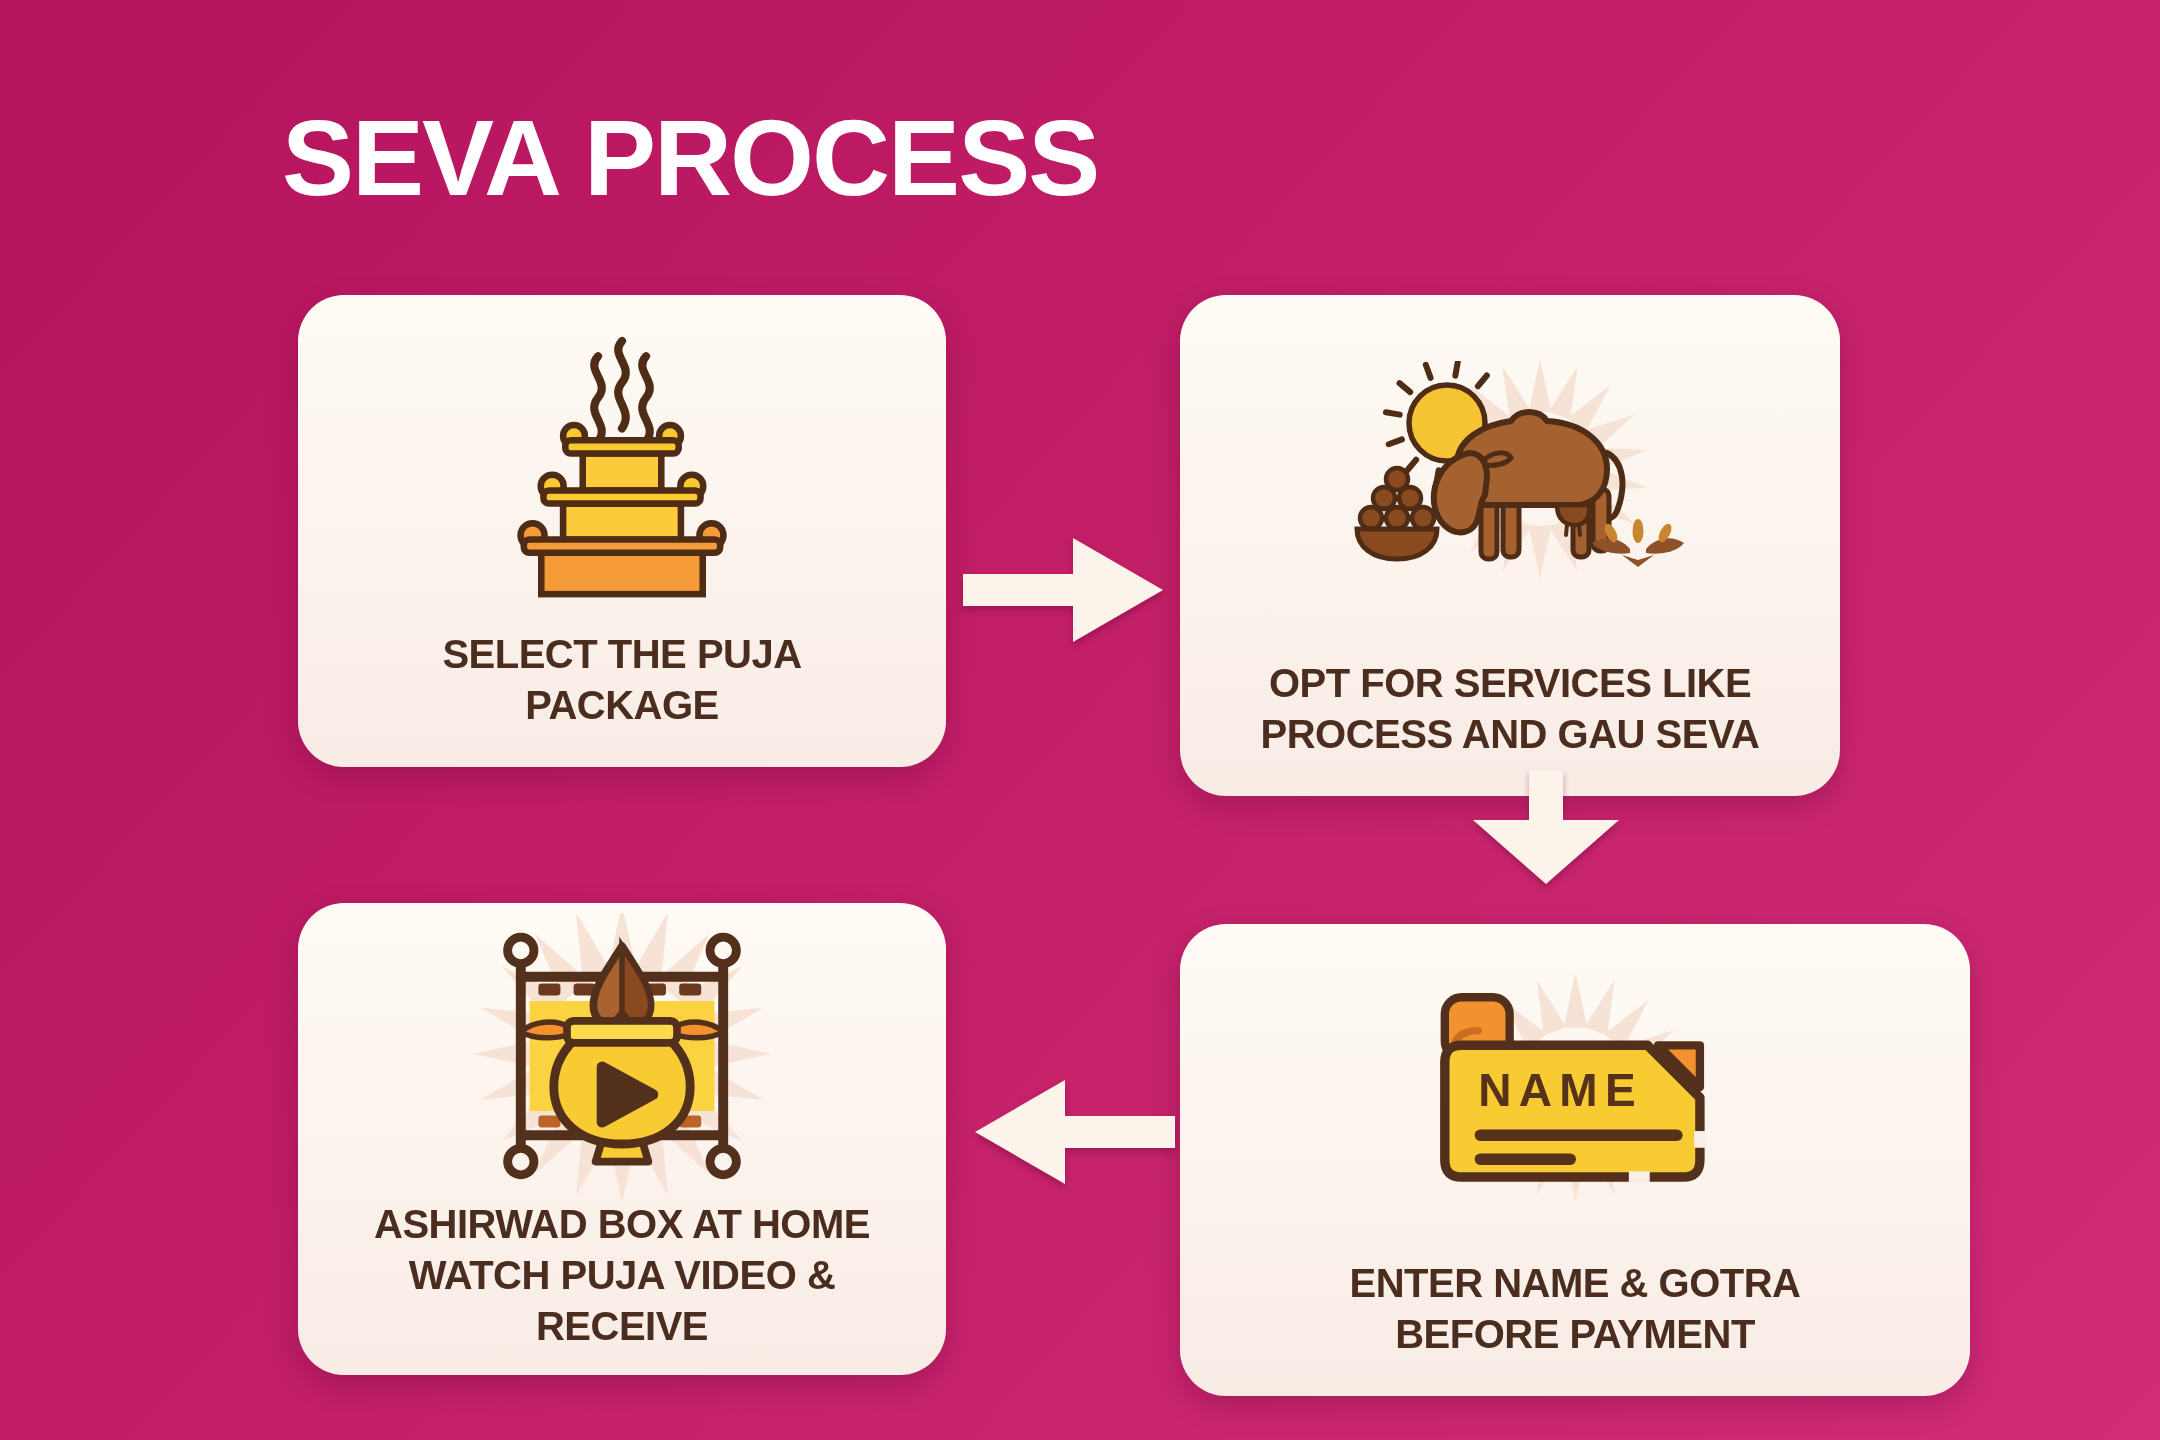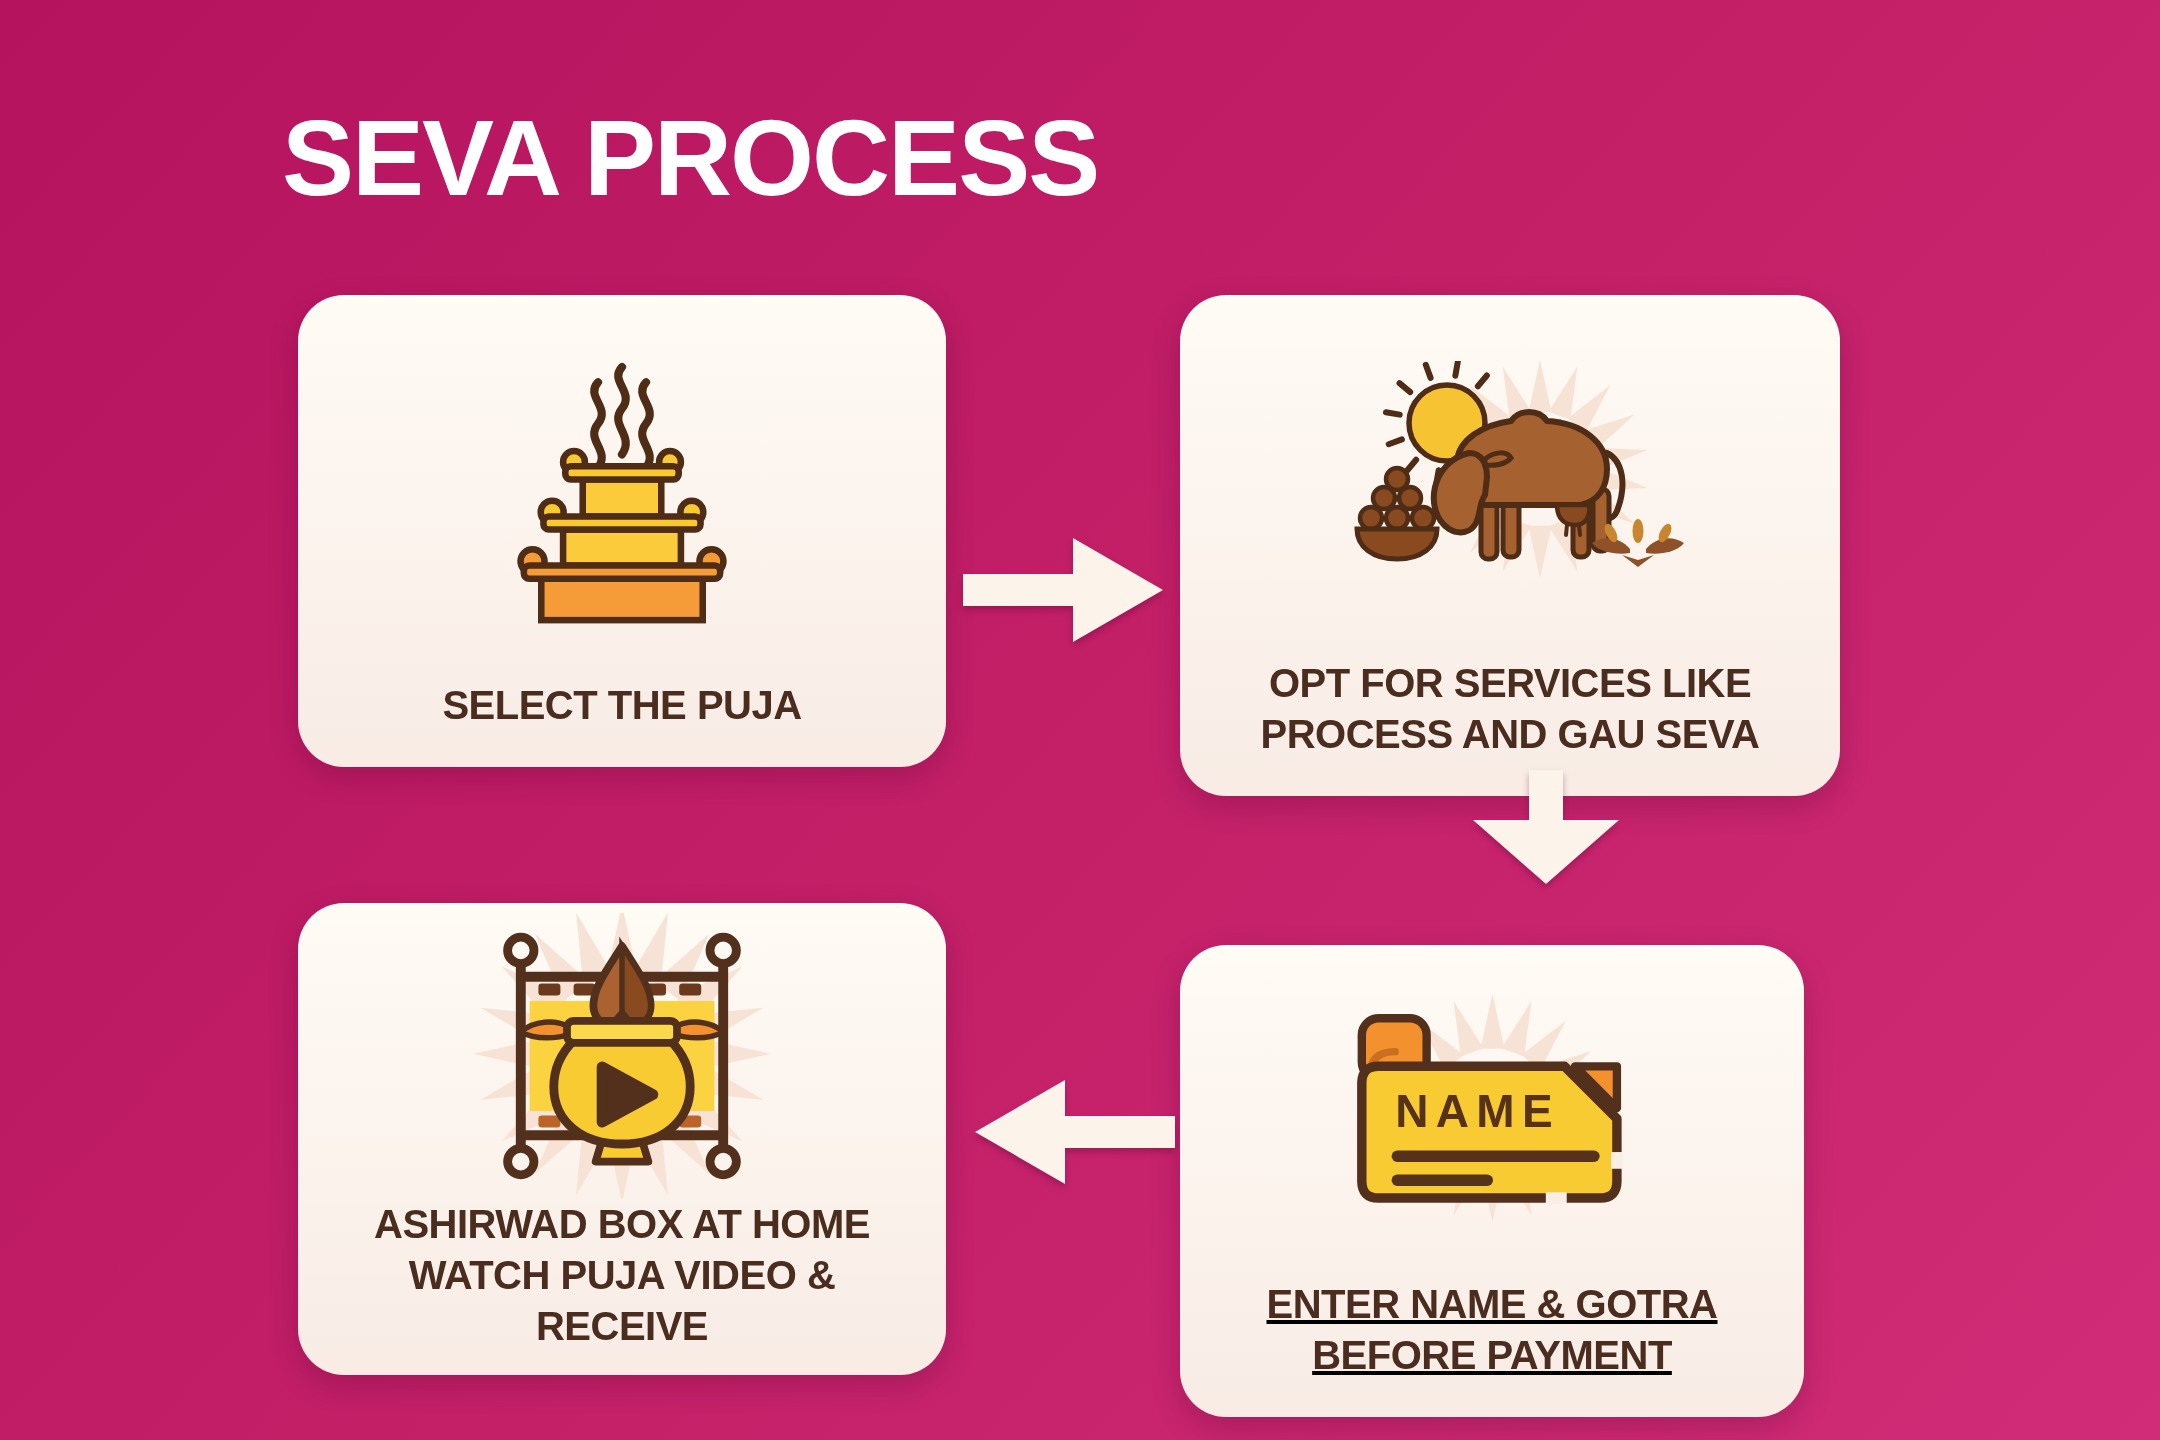--- a/index.html
+++ b/index.html
@@ -15,21 +15,21 @@
     white-space:nowrap;
   }
   .card{
     position:absolute;border-radius:46px;
     background:linear-gradient(180deg,var(--card-bg-top,#FFFBF5) 0%,var(--card-bg-bottom,#F8ECE5) 100%);
     box-shadow:0 10px 28px rgba(96,6,52,.30);
     display:flex;flex-direction:column;align-items:center;
   }
   .card.c1{left:298px;top:295px;width:648px;height:472px;}
   .card.c2{left:1180px;top:295px;width:660px;height:501px;}
-  .card.c3{left:1180px;top:945px;width:624px;height:472px;text-decoration:underline;}
+  .card.c3{left:1180px;top:924px;width:790px;height:472px;}
   .card.c4{left:298px;top:903px;width:648px;height:472px;}
   .icon-wrap{flex:1;display:flex;align-items:center;justify-content:center;padding-top:10px;}
   .caption{
     text-align:center;padding:0 28px 36px 28px;
     color:var(--caption-color,#4A2D1E);
     font-size:40px;font-weight:bold;line-height:1.28;letter-spacing:-0.5px;
   }
   .caption span{display:block;}
   
   .arrow{position:absolute;filter:drop-shadow(0 4px 3px rgba(90,5,48,.35));}
@@ -84,20 +84,21 @@
 
         <circle cx="28" cy="188" r="11" fill="#F59C38"></circle>
         <circle cx="192" cy="188" r="11" fill="#F59C38"></circle>
         <rect x="36" y="204" width="148" height="38" fill="#F59C38"></rect>
         <rect x="20" y="192" width="180" height="12" rx="5" fill="#F59C38"></rect>
       </g>
     </svg>
   </div>
   <div class="caption">
     <span>SELECT THE PUJA</span>
+    <span>PACKAGE</span>
   </div>
 </div>
 
 <div class="card c2">
   <div class="icon-wrap">
     <svg width="350" height="240" viewBox="0 0 350 240">
       <g fill="#F7E3D5" transform="translate(205,108) scale(1.05)">
           <use href="#ray" transform="rotate(0)"></use>
           <use href="#ray" transform="rotate(20)"></use>
           <use href="#ray" transform="rotate(40)"></use>

